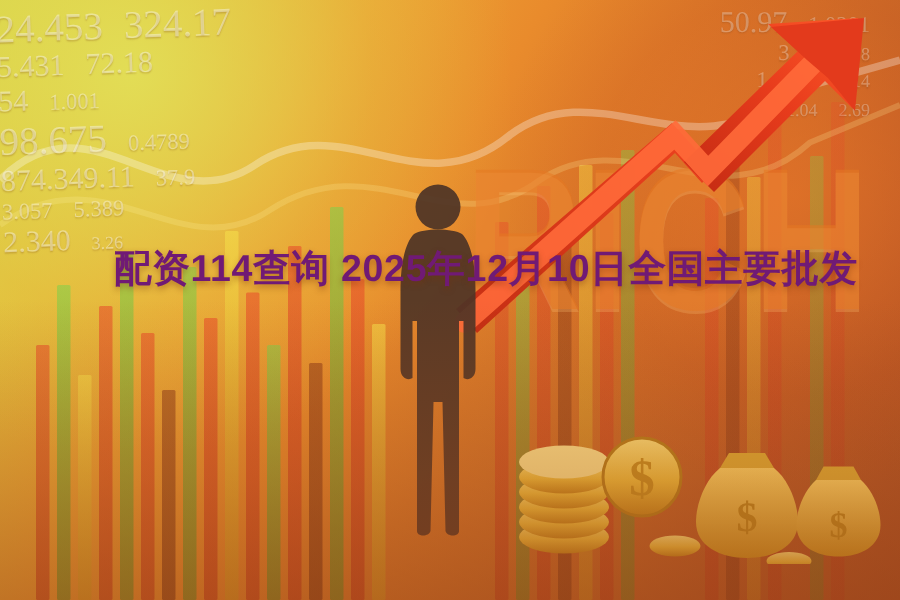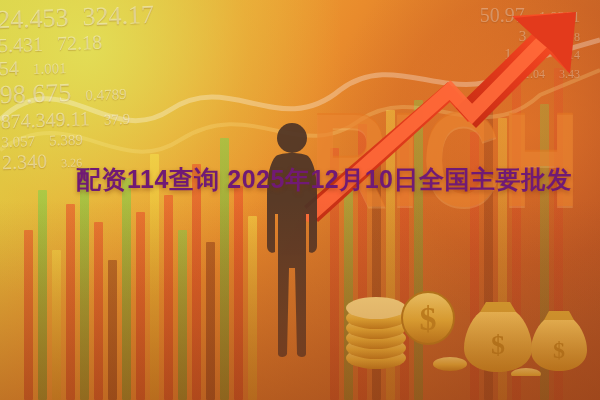--- a/index.html
+++ b/index.html
@@ -182,21 +182,21 @@
     <span class="row"><span class="num n-lg">98.675</span><span class="num n-sm">0.4789</span></span>
     <span class="row"><span class="num n-md">874.349.11</span><span class="num n-sm">37.9</span></span>
     <span class="row"><span class="num n-sm">3.057</span><span class="num n-sm">5.389</span></span>
     <span class="row"><span class="num n-md">2.340</span><span class="num n-xs">3.26</span></span>
   </div>
 
   <div class="numbers-right">
     <div><span class="num n-md">50.97</span><span class="num n-sm">1.0201</span></div>
     <div><span class="num n-sm">3.75</span><span class="num n-xs">3.18</span></div>
     <div><span class="num n-sm">1.0011</span><span class="num n-xs">5.14</span></div>
-    <div><span class="num n-xs">1.04</span><span class="num n-xs">3.43</span></div>
+    <div><span class="num n-xs">1.04</span><span class="num n-xs">2.69</span></div>
   </div>
 
   <div class="bars">
     <div class="bar red" style="left:24px;  height:170px;"></div>
     <div class="bar green" style="left:38px;  height:210px;"></div>
     <div class="bar yellow" style="left:52px;  height:150px;"></div>
     <div class="bar red" style="left:66px;  height:196px;"></div>
     <div class="bar green" style="left:80px;  height:232px;"></div>
     <div class="bar red" style="left:94px;  height:178px;"></div>
     <div class="bar dark" style="left:108px; height:140px;"></div>

